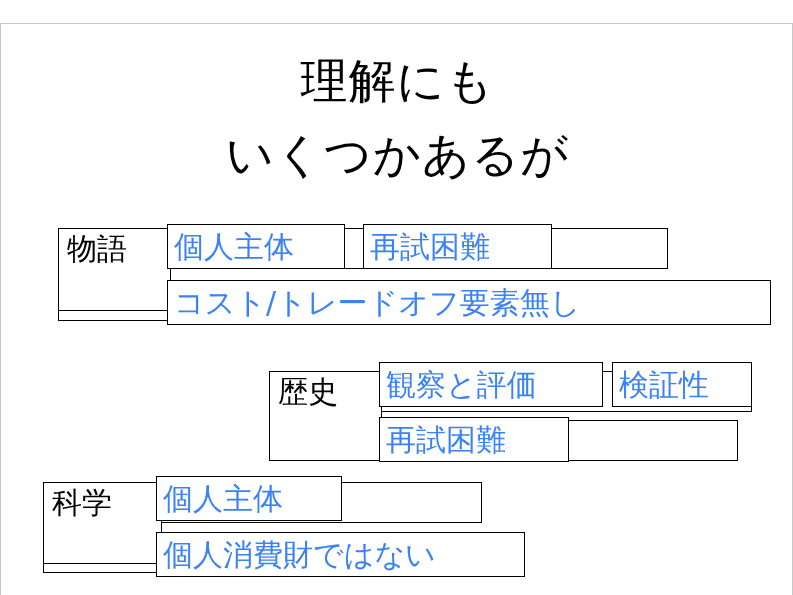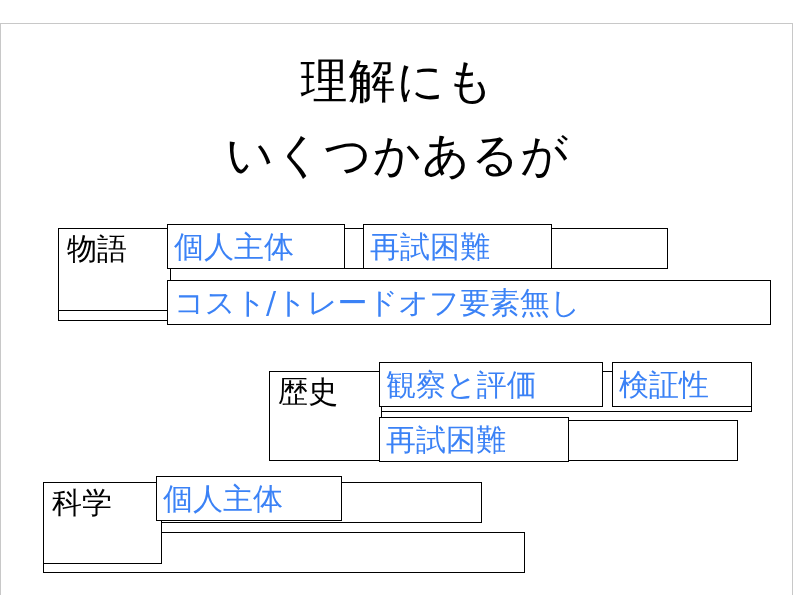--- a/index.html
+++ b/index.html
@@ -108,14 +108,17 @@
   </div>
 
   <div class="box layer-outer" style="left:42px; top:458px; width:439px; height:41px;"></div>
   <div class="box layer-outer" style="left:42px; top:508px; width:482px; height:41px;"></div>
   <div class="box filled layer-cat" style="left:42px; top:458px; width:119px; height:82px;">
     <span class="cat-label">科学</span>
   </div>
   <div class="box filled layer-item" style="left:155px; top:452px; width:186px; height:45px;">
     <span class="box-label">個人主体</span>
   </div>
+  <div class="box filled layer-item" style="left:155px; top:508px; width:369px; height:45px;">
+    <span class="box-label">個人消費財ではない</span>
+  </div>
 
 </div>
 
 </body></html>

